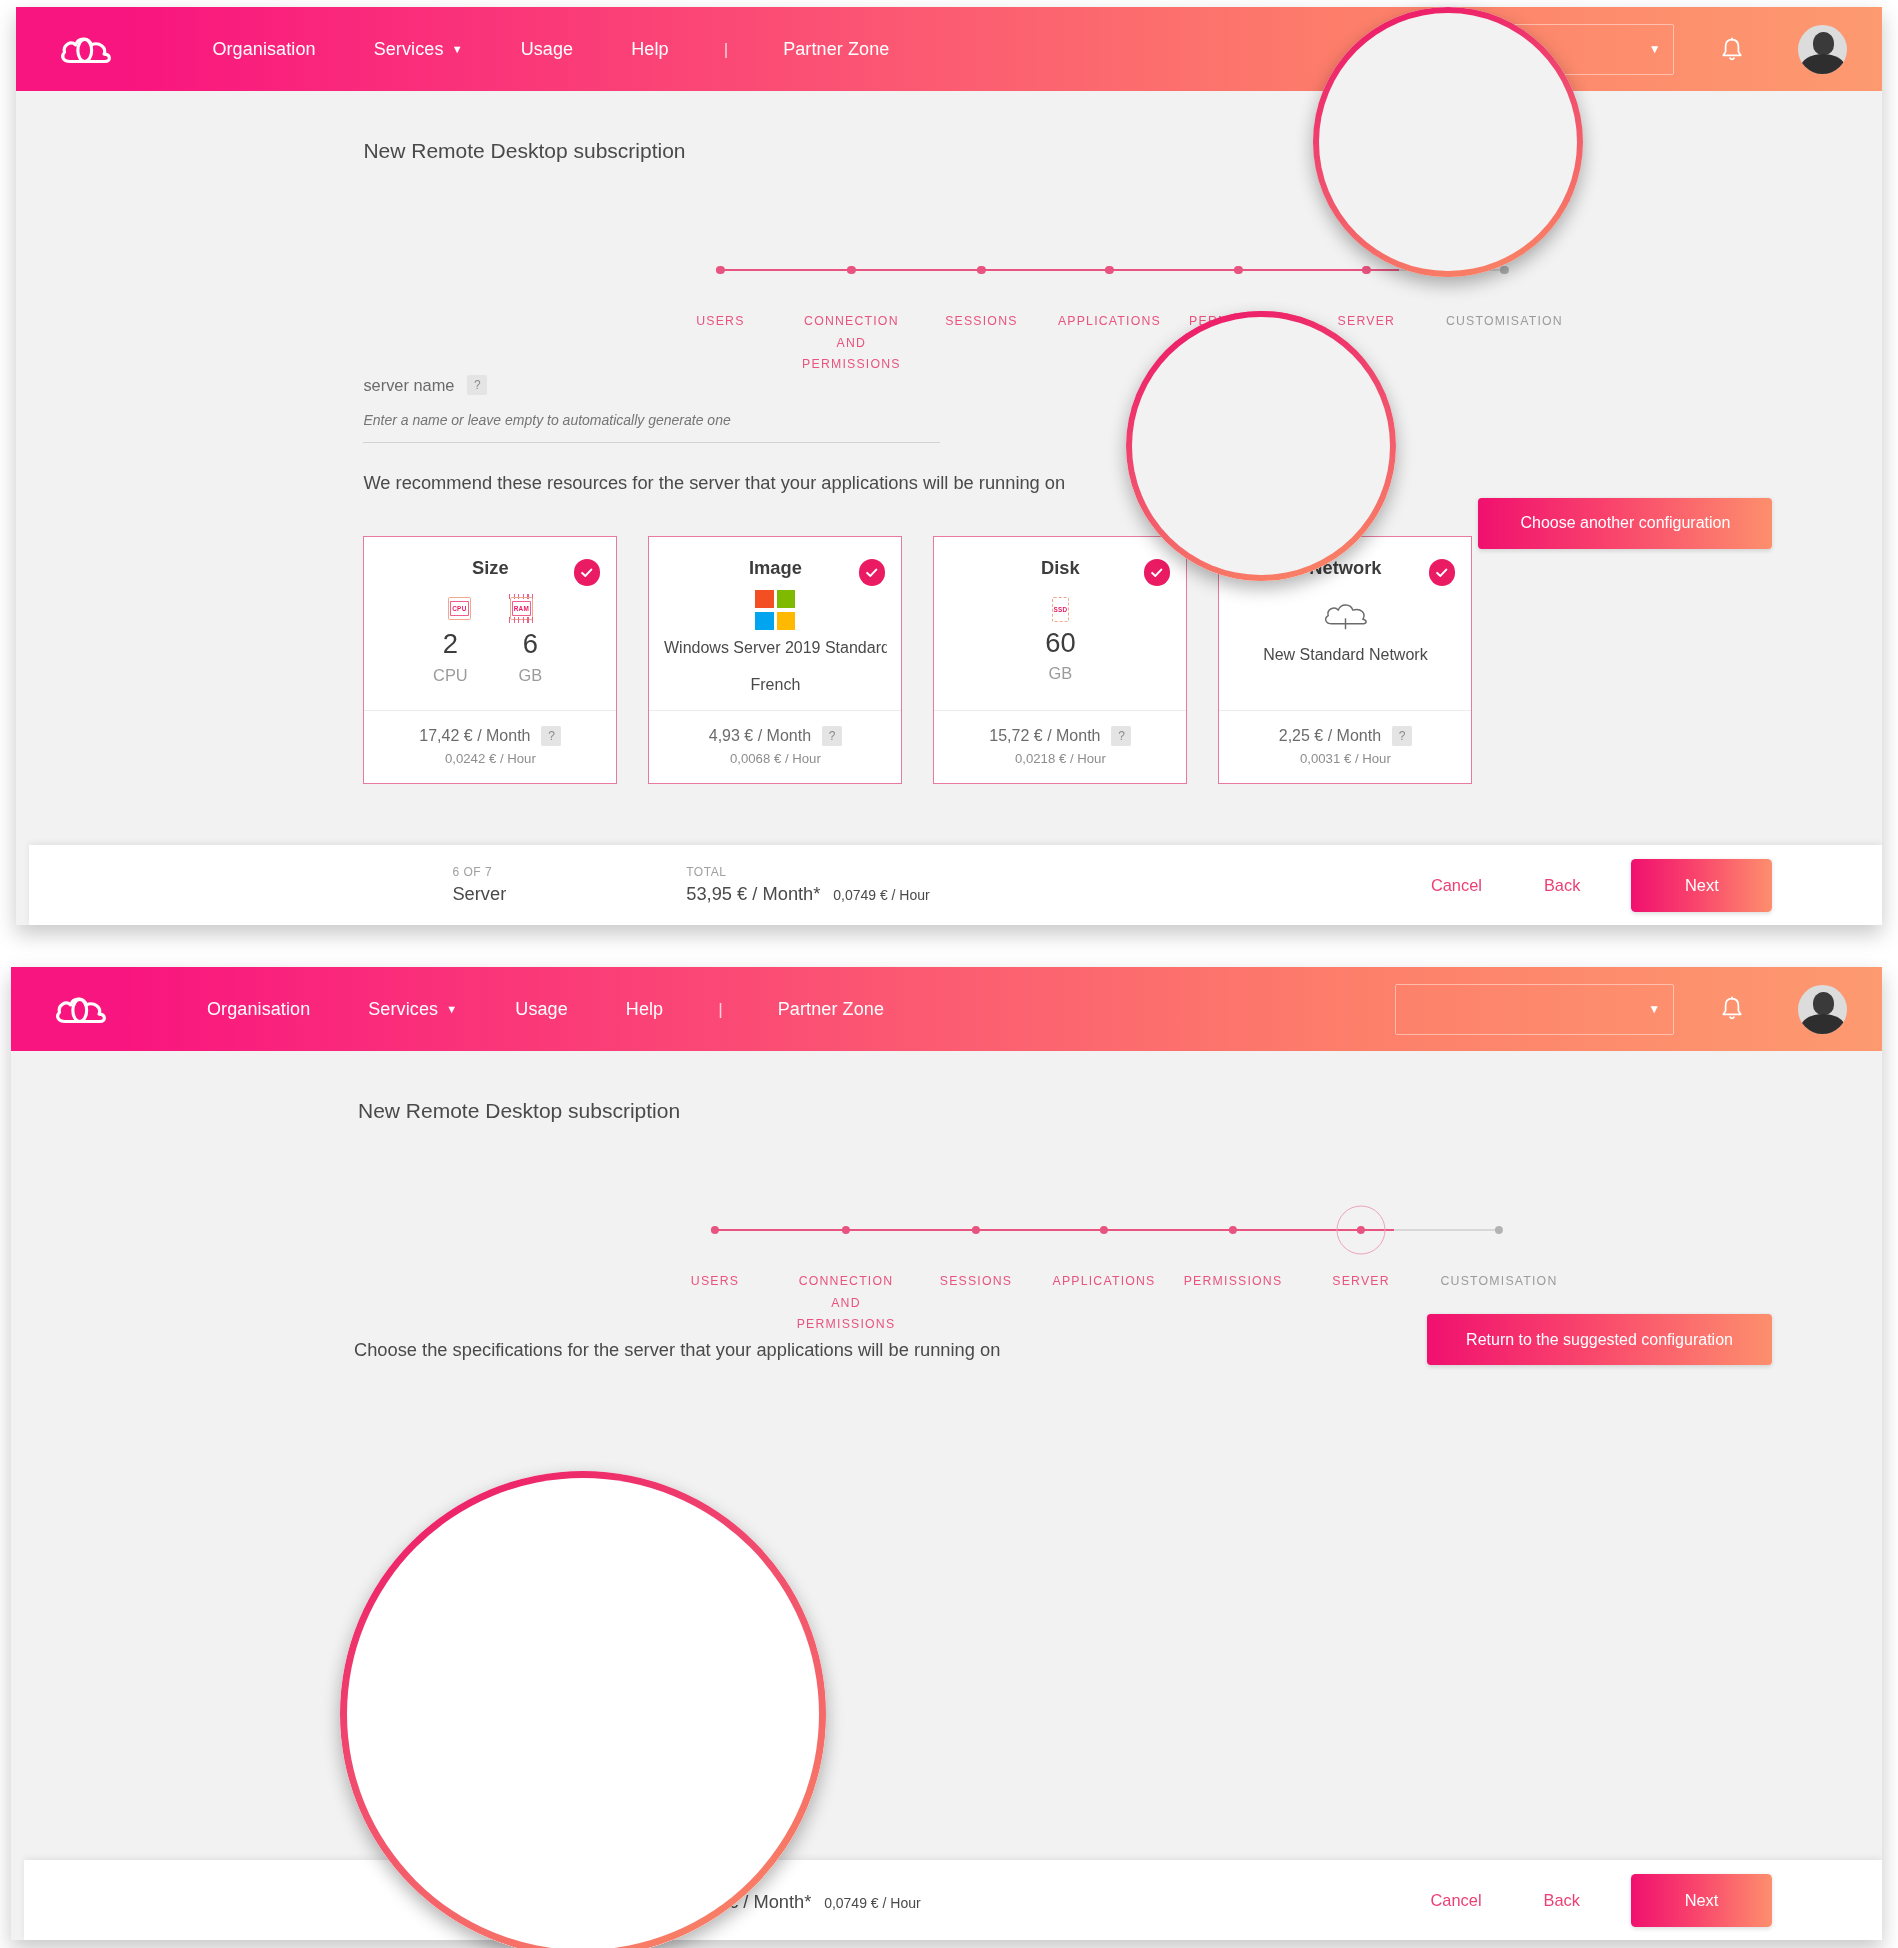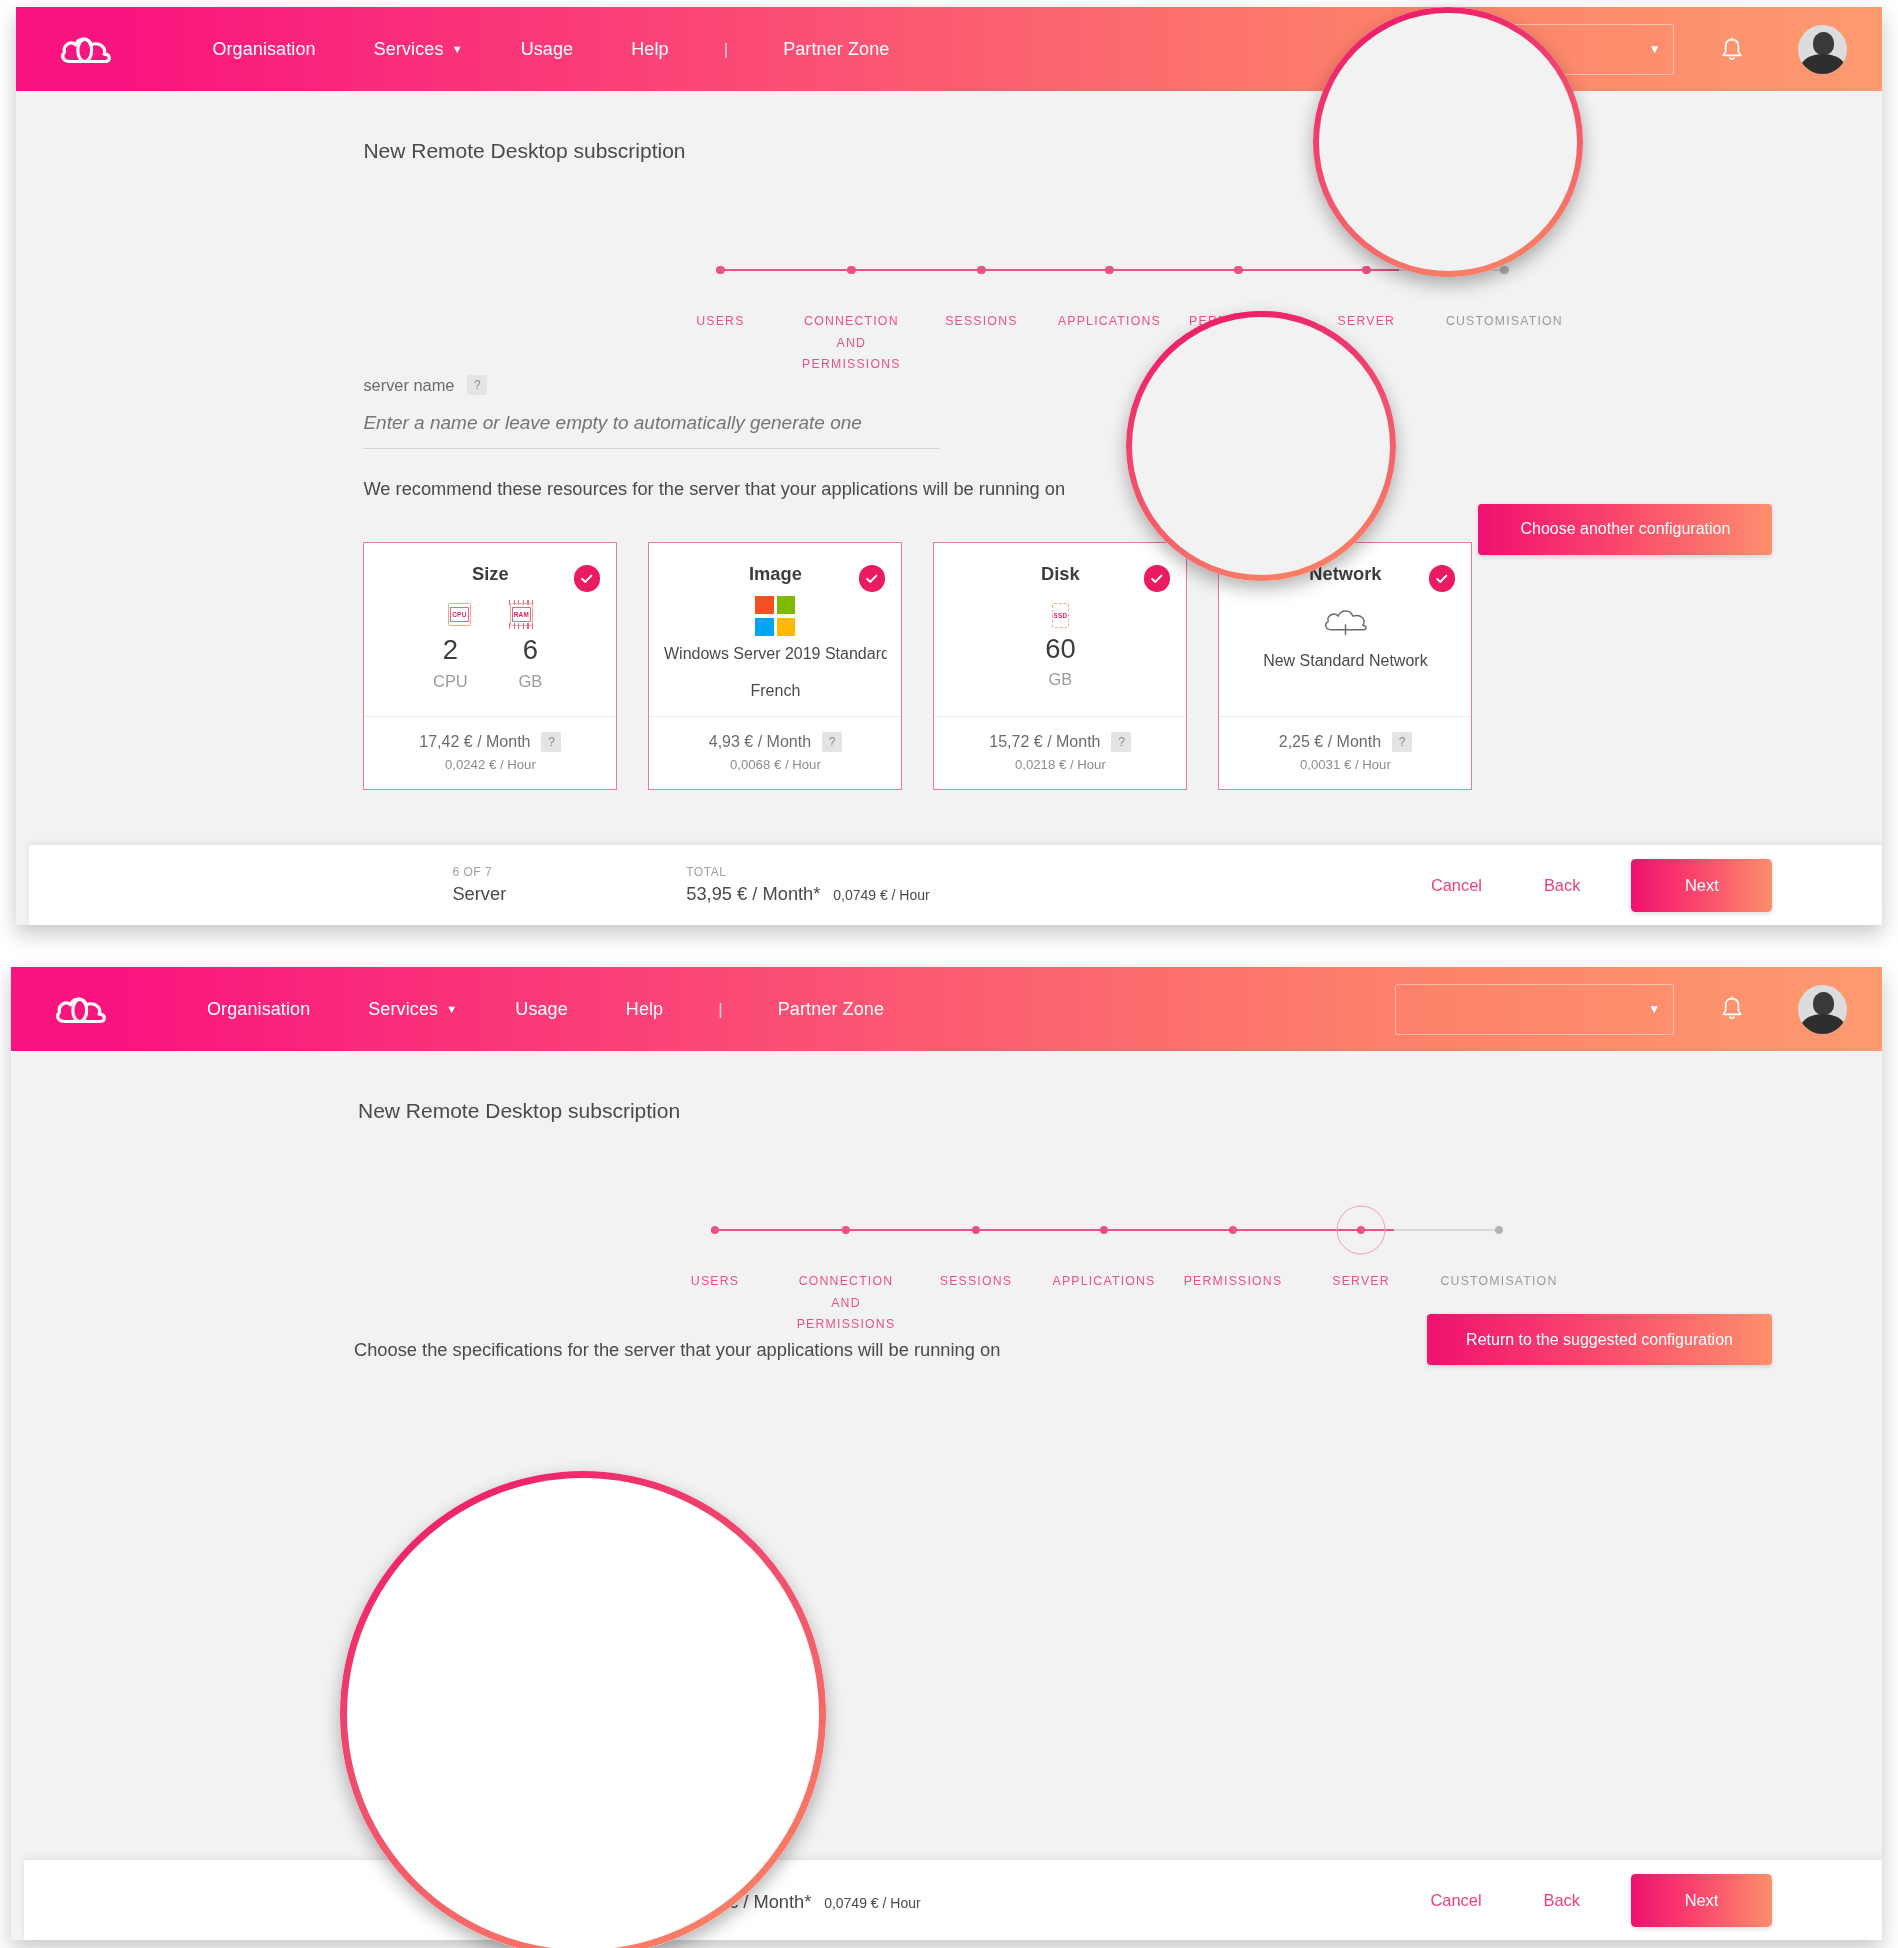--- a/index.html
+++ b/index.html
@@ -180,21 +180,21 @@
     color: #8a8a8a;
     font-size: 12px;
     border-radius: 1.8px;
     cursor: pointer;
   }
   .text-input {
     width: 577px;
     border: none;
     border-bottom: 0.9px solid #d3d3d3;
     background: transparent;
-    font-size: 19px;
+    font-size: 14px;
     font-style: italic;
     color: #b0b0b0;
     padding: 16.4px 0 14.6px 0;
     outline: none;
     font-family: "Liberation Sans", sans-serif;
   }
   .recommend-text {
     font-size: 18.3px;
     color: #4a4a4a;
     margin-top: 29px;

